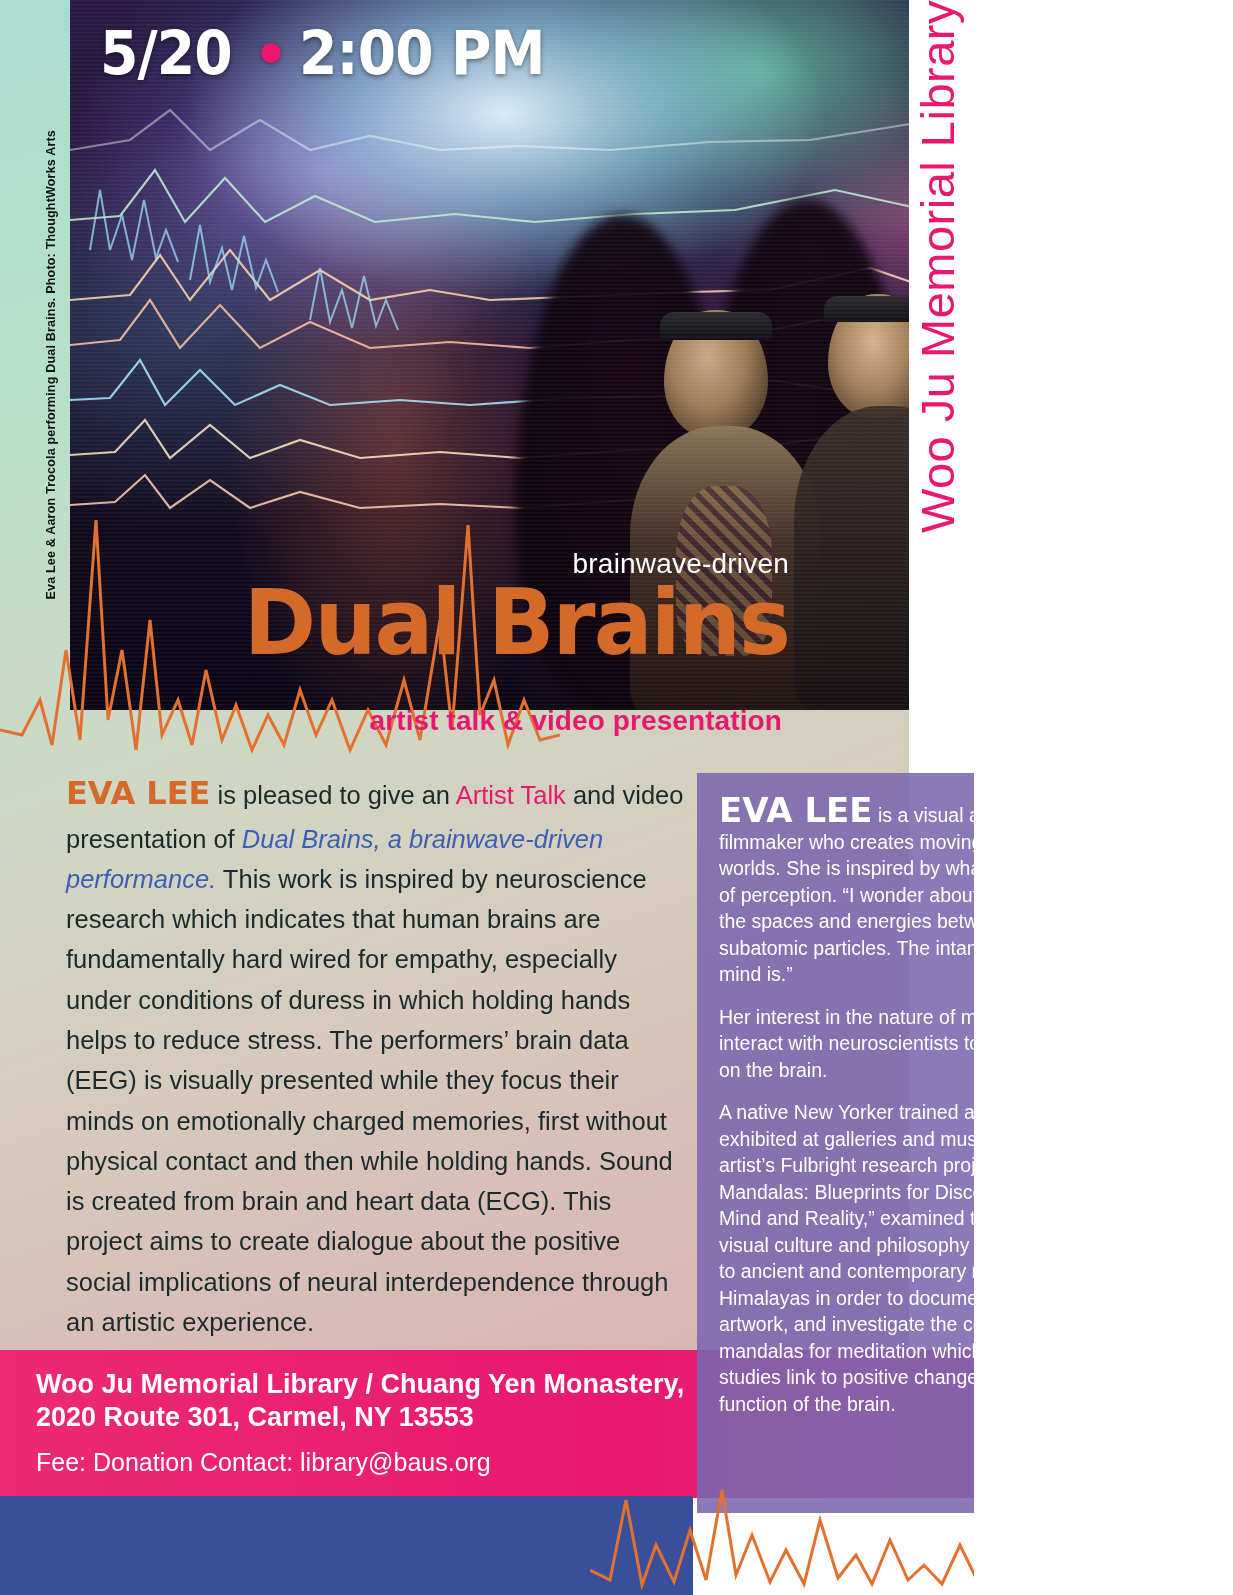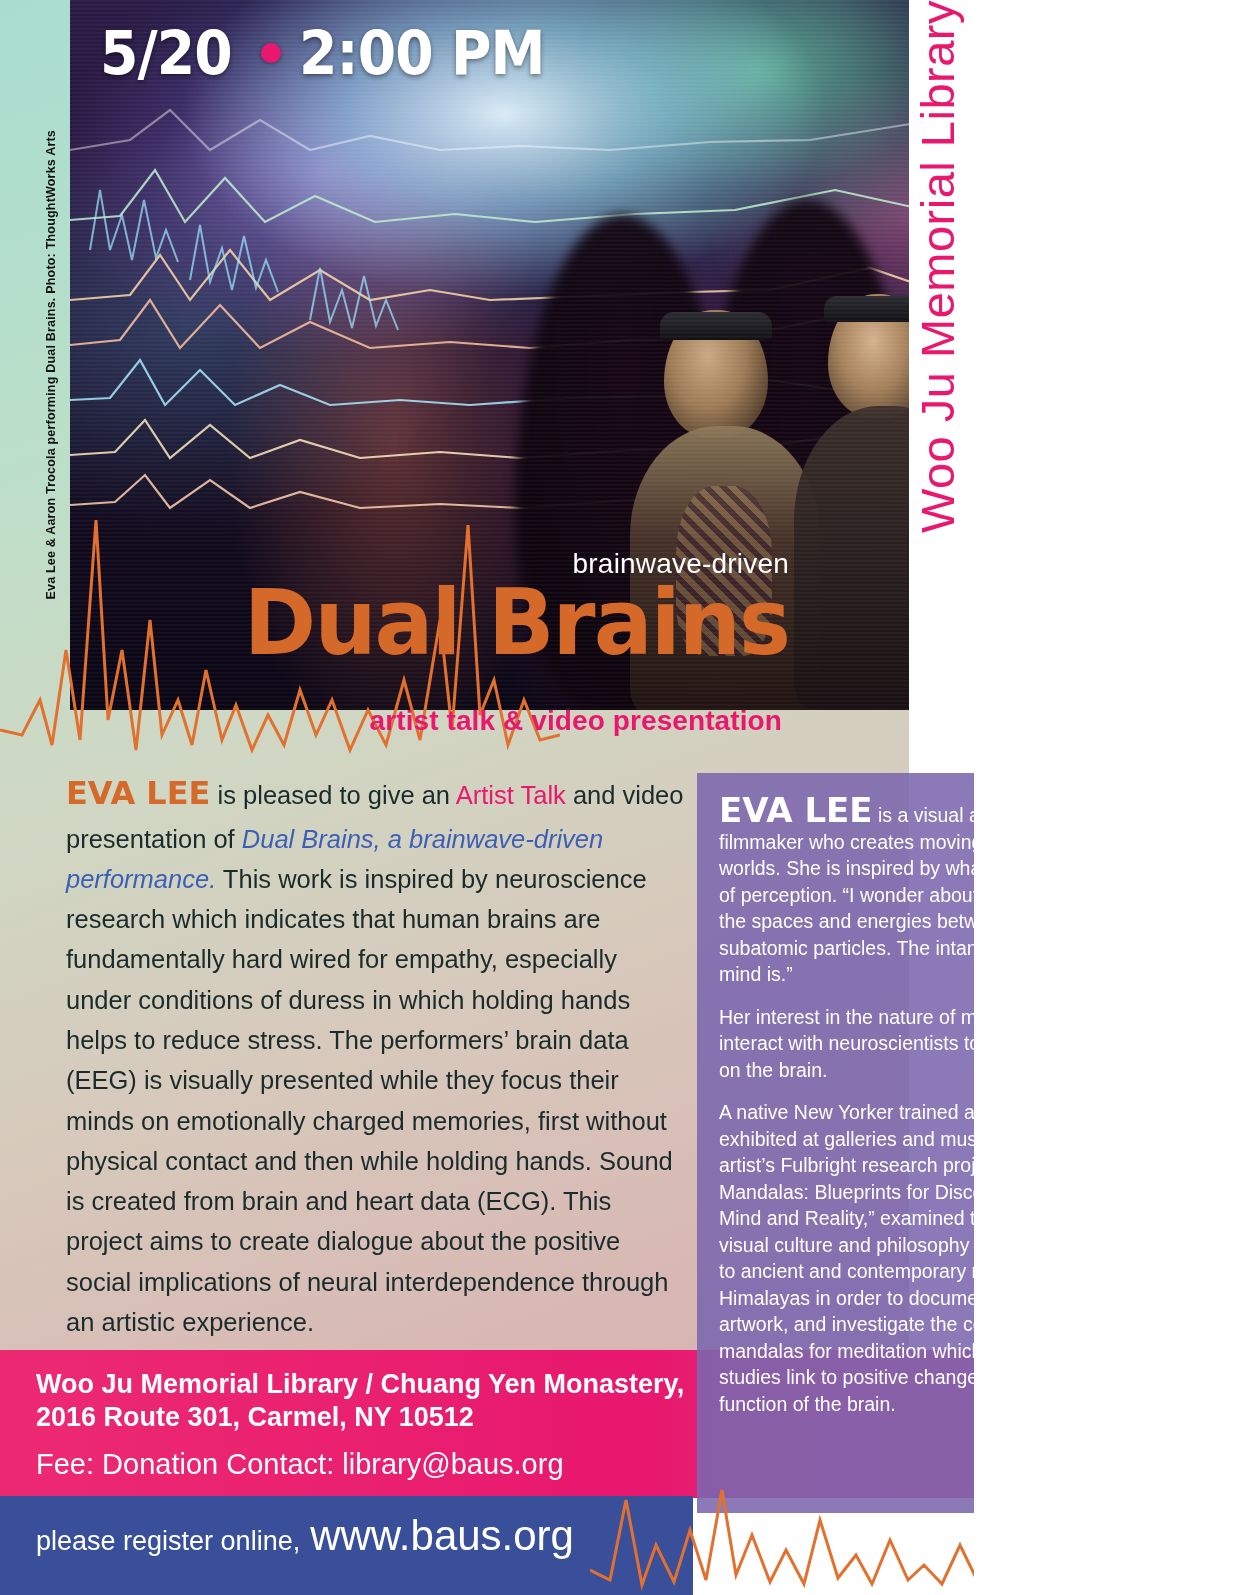--- a/index.html
+++ b/index.html
@@ -269,21 +269,21 @@
   }
   .pink-text {
     position: absolute;
     left: 36px;
     top: 1368px;
     z-index: 6;
     font-family: "Liberation Sans", sans-serif;
     color: #ffffff;
   }
   .pink-text .l1 { font-size: 27px; line-height: 1.22; font-weight: bold; }
-  .pink-text .l3 { font-size: 29px; margin-top: 14px; }
+  .pink-text .l3 { font-size: 25px; margin-top: 14px; }
 
   
   .blue-band {
     position: absolute;
     left: 0;
     top: 1496px;
     width: 693px;
     height: 99px;
     background: #3a4f9a;
     z-index: 4;
@@ -405,24 +405,20 @@
     <p class="first">
       <span class="nm">EVA LEE</span><span> is a visual artist and experimental filmmaker who creates moving images of imagined worlds. She is inspired by what lies at the threshold of perception. “I wonder about the unseen, such as the spaces and energies between cells or subatomic particles. The intangible, such as what mind is.”</span>
     </p>
     <p>Her interest in the nature of mind has led her to interact with neuroscientists to visualize their data on the brain.</p>
     <p>A native New Yorker trained as a painter, she has exhibited at galleries and museums nationally. The artist’s Fulbright research project, “Indo-Tibetan Mandalas: Blueprints for Discovering the Nature of Mind and Reality,” examined the roots of Buddhist visual culture and philosophy of mind. She traveled to ancient and contemporary monasteries in the Himalayas in order to document sites, create new artwork, and investigate the continued relevance of mandalas for meditation which neuroscientific studies link to positive changes in the structure and function of the brain.</p>
   </div>
 
   <div class="pink-band"></div>
   <div class="pink-text">
     <div class="l1">Woo Ju Memorial Library / Chuang Yen Monastery,</div>
-    <div class="l1">2016 Route 301, Carmel, NY 10512</div>
+    <div class="l1">2020 Route 301, Carmel, NY 13553</div>
     <div class="l3">Fee: Donation   Contact: library@baus.org</div>
   </div>
 
   <div class="bottom-white"></div>
   <div class="blue-band"></div>
-  <div class="blue-text">
-    <span class="a">please register online,</span>
-    <span class="b">www.baus.org</span>
-  </div>
 
 </div>
 
 </body></html>

